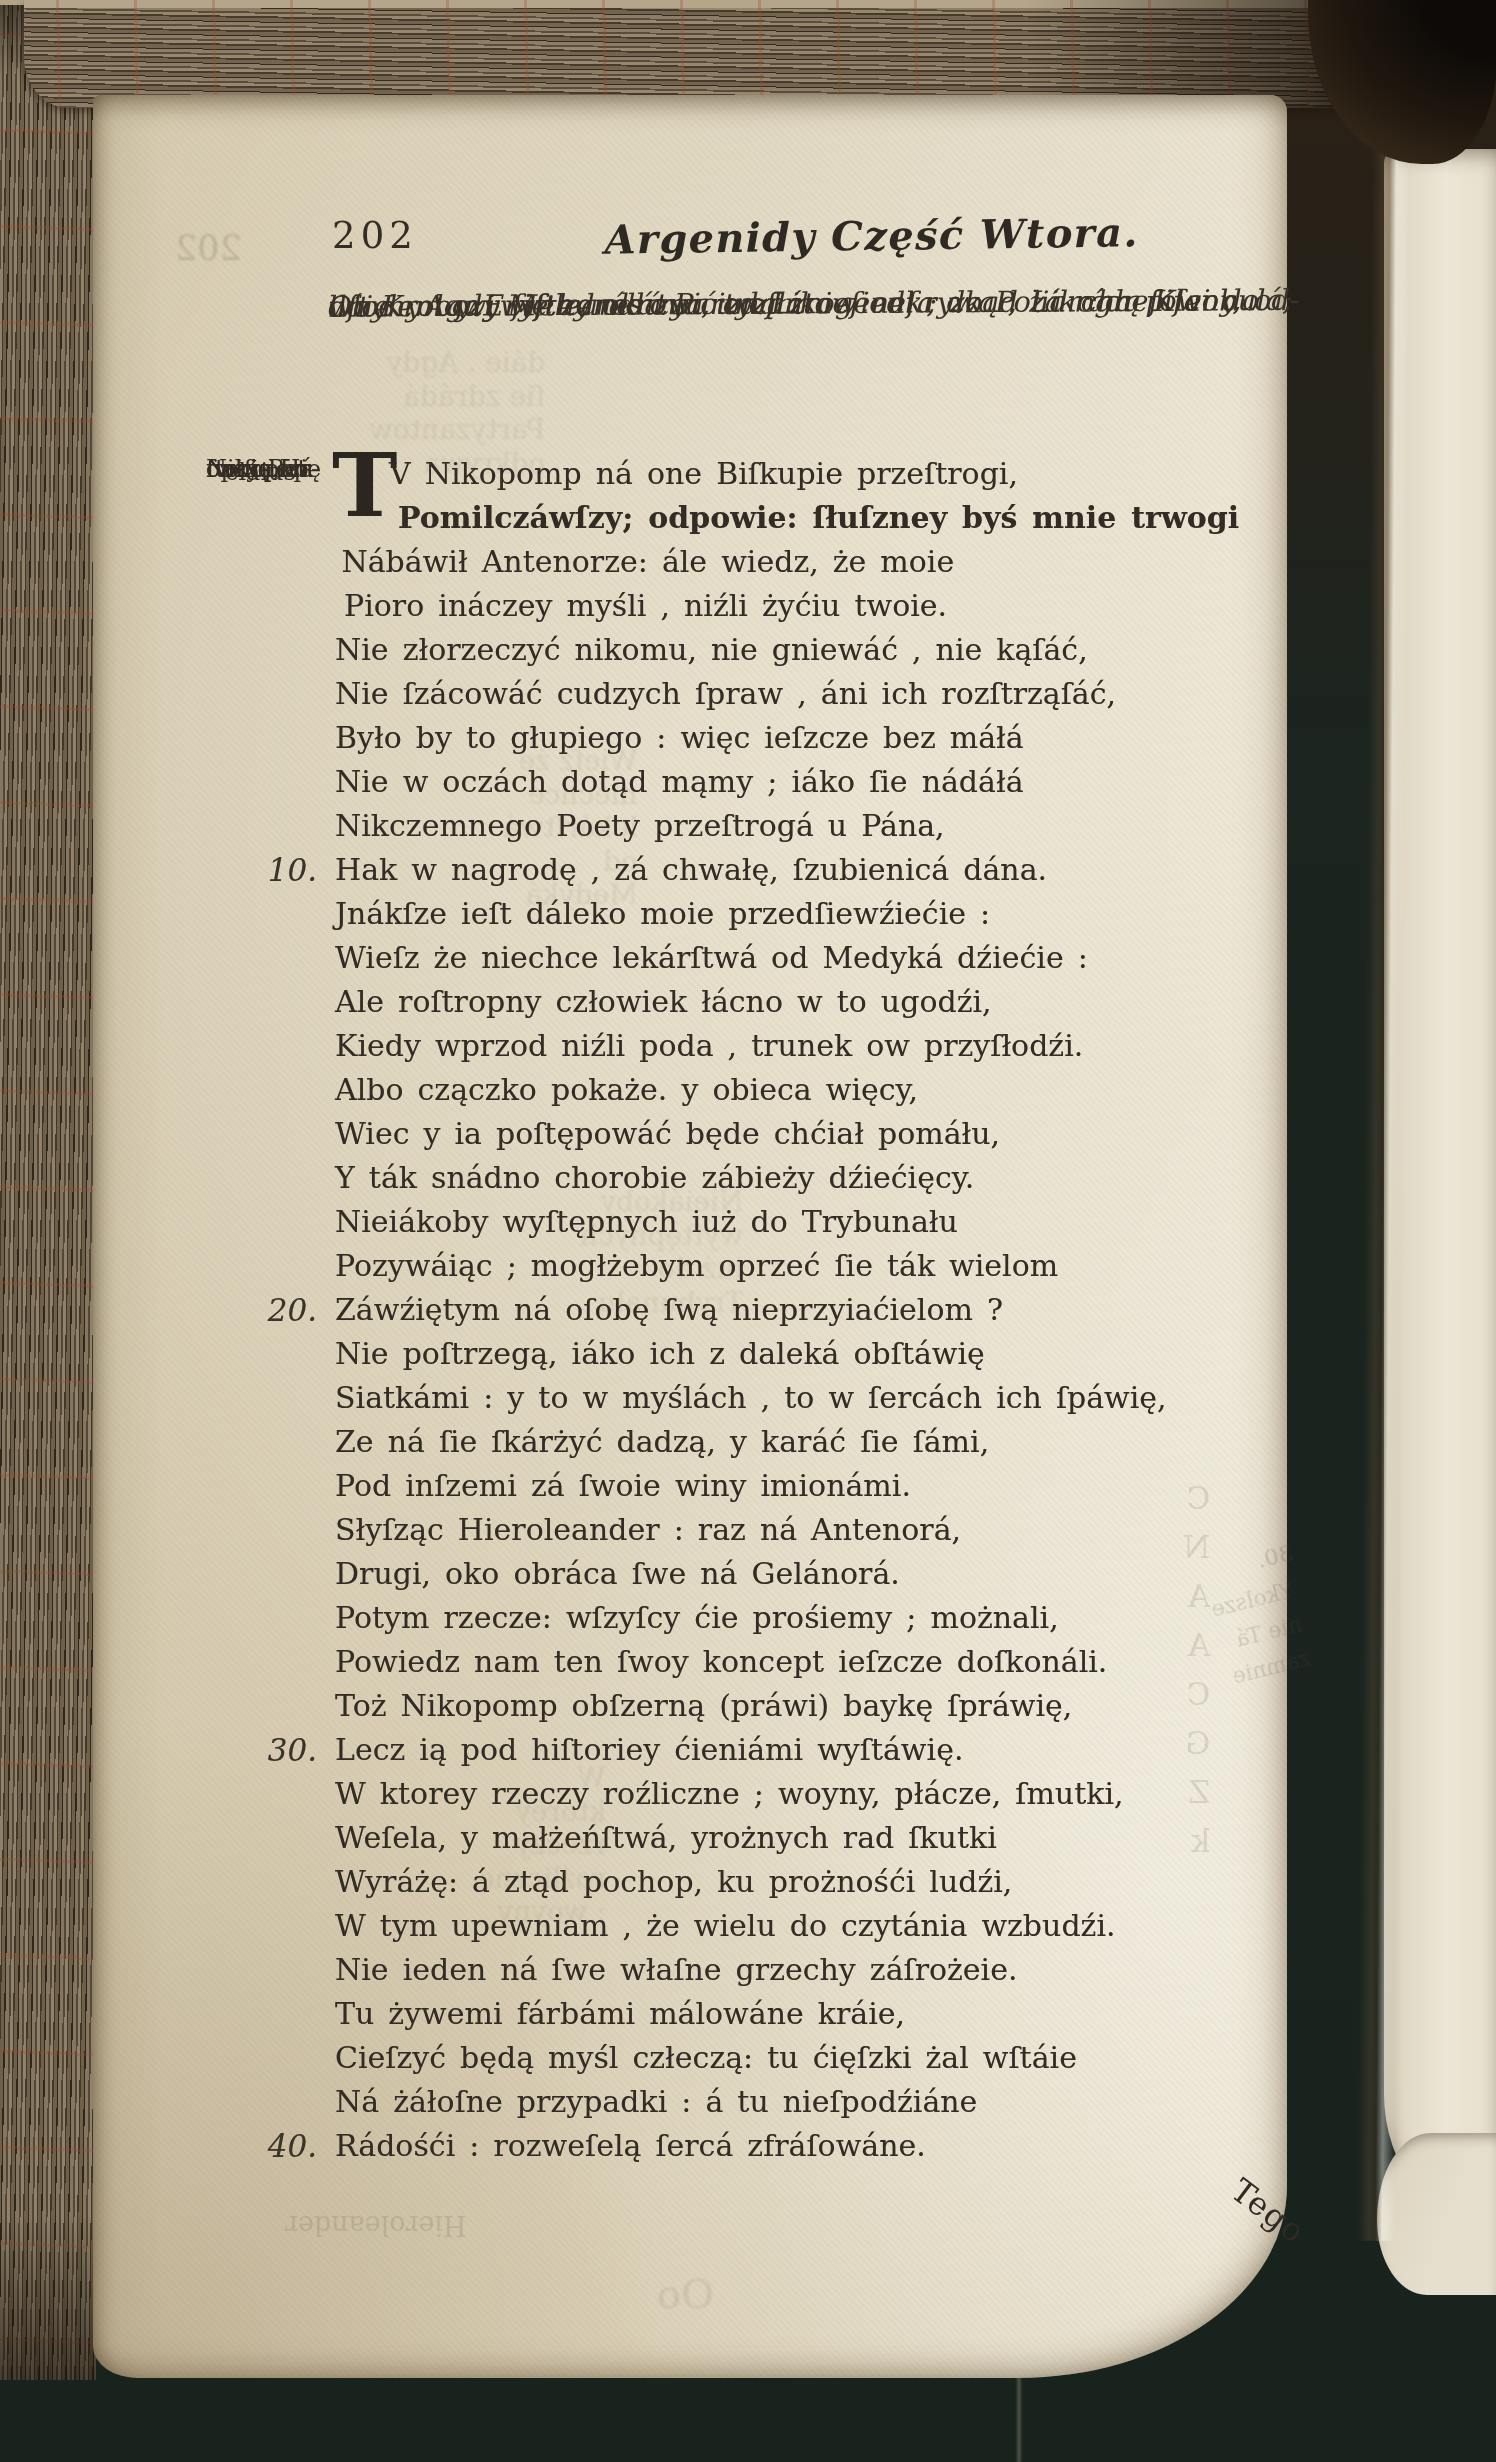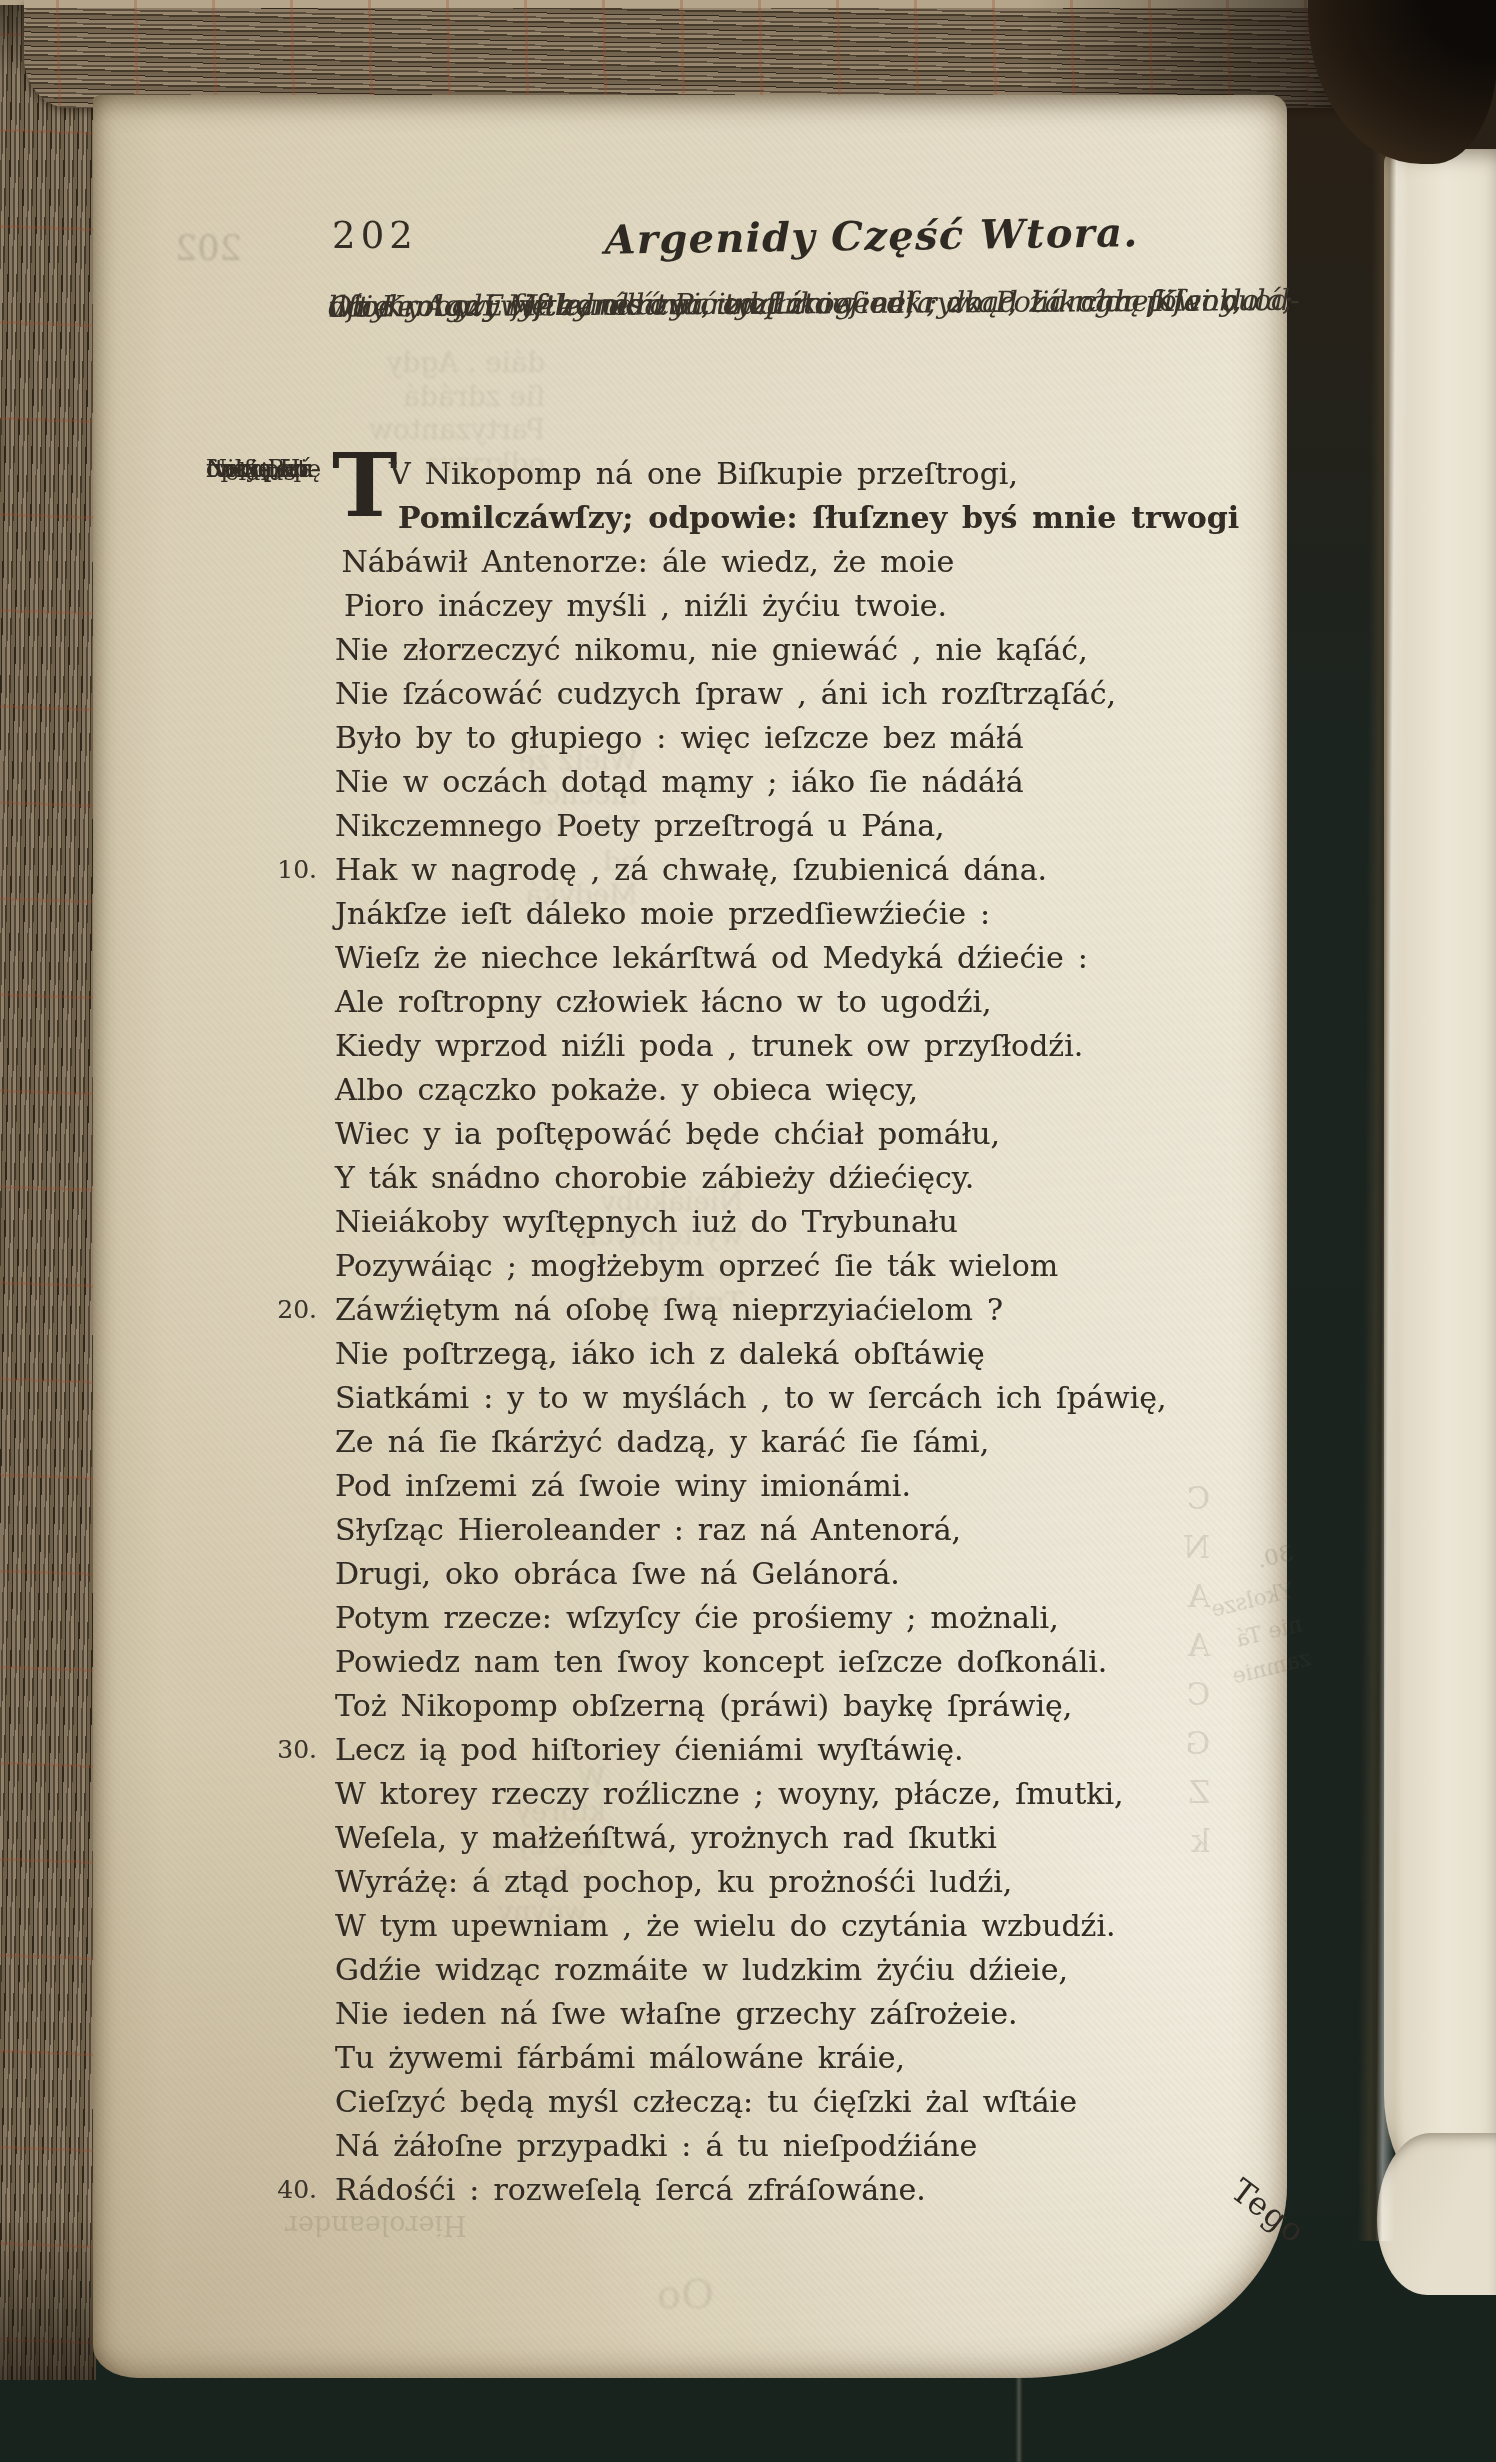--- a/index.html
+++ b/index.html
@@ -87,21 +87,21 @@
   .argument{left:235px;top:186px;width:1045px;font-style:italic;font-size:29px;line-height:44px;
     color:#3a332a;word-spacing:3.2px;transform:rotate(-.4deg);}
   .argument .arg-line{white-space:nowrap;}
   .argument .arg-line:last-child{text-align:center;}
   .margin-note{left:113px;top:357px;width:135px;font-size:24px;line-height:35px;color:#332d25;}
   .margin-note .mn-line{white-space:nowrap;}
   .margin-note .mn-line:nth-child(6){padding-left:19px;padding-top:2.6px;}
   .drop-cap{left:239px;top:346px;font-size:88px;line-height:1;font-weight:600;color:#2b2620;}
   .verse{left:242px;top:357px;font-size:30px;line-height:44px;color:#322c24;word-spacing:4.5px;}
   .verse .lrow{position:relative;height:44px;white-space:nowrap;text-shadow:0 0 0.6px rgba(50,44,36,.35);}
-  .verse .lnum{position:absolute;left:-109px;width:91px;text-align:right;font-size:25px;color:#3a342b;}
+  .verse .lnum{position:absolute;left:-109px;width:91px;text-align:right;font-size:31px;color:#3a342b;font-style:italic;}
   .catchword{left:1134px;top:2097px;font-size:32px;color:#2f2a23;transform:rotate(37deg);letter-spacing:1.3px;}
   .ghost{position:absolute;color:#57503f;white-space:pre-line;}
 </style>
 </head>
 <body>
 
 <div class="scene">
   <div class="top-tan"></div>
   <div class="stack-top"></div>
   <div class="stack-left"></div>
@@ -152,21 +152,20 @@
         <div class="lrow"><span class="ltext">Słyſząc Hieroleander : raz ná Antenorá,</span></div>
         <div class="lrow"><span class="ltext">Drugi, oko obráca ſwe ná Gelánorá.</span></div>
         <div class="lrow"><span class="ltext">Potym rzecze: wſzyſcy ćie prośiemy ; możnali,</span></div>
         <div class="lrow"><span class="ltext">Powiedz nam ten ſwoy koncept ieſzcze doſkonáli.</span></div>
         <div class="lrow"><span class="ltext">Toż Nikopomp obſzerną (práwi) baykę ſpráwię,</span></div>
         <div class="lrow"><span class="lnum">30.</span><span class="ltext">Lecz ią pod hiſtoriey ćieniámi wyſtáwię.</span></div>
         <div class="lrow"><span class="ltext">W ktorey rzeczy roźliczne ; woyny, płácze, ſmutki,</span></div>
         <div class="lrow"><span class="ltext">Weſela, y małżeńſtwá, yrożnych rad ſkutki</span></div>
         <div class="lrow"><span class="ltext">Wyráżę: á ztąd pochop, ku prożnośći ludźi,</span></div>
         <div class="lrow"><span class="ltext">W tym upewniam , że wielu do czytánia wzbudźi.</span></div>
-        <div class="lrow"><span class="ltext">Gdźie widząc rozmáite w ludzkim żyćiu dźieie,</span></div>
         <div class="lrow"><span class="ltext">Nie ieden ná ſwe właſne grzechy záſrożeie.</span></div>
         <div class="lrow"><span class="ltext">Tu żywemi fárbámi málowáne kráie,</span></div>
         <div class="lrow"><span class="ltext">Cieſzyć będą myśl człeczą: tu ćięſzki żal wſtáie</span></div>
         <div class="lrow"><span class="ltext">Ná żáłoſne przypadki : á tu nieſpodźiáne</span></div>
         <div class="lrow"><span class="lnum">40.</span><span class="ltext">Rádośći : rozweſelą ſercá zfráſowáne.</span></div>
       </div>
     <div class="catchword">Tego</div>
     <div class="ghosts">
         <span class="ghost" style="left: 82px; top: 132px; font-size: 35px; opacity: 0.22; line-height: 1.2; filter: blur(1.3px); transform: rotate(0deg) scaleX(-1);">202</span>
         <span class="ghost" style="left: 276px; top: 251px; font-size: 28px; opacity: 0.1; line-height: 1.2; filter: blur(1.3px); transform: rotate(0deg) scaleX(-1);">dáie . Agdy ſie zdrádá Partyzantow odkrywa</span>

